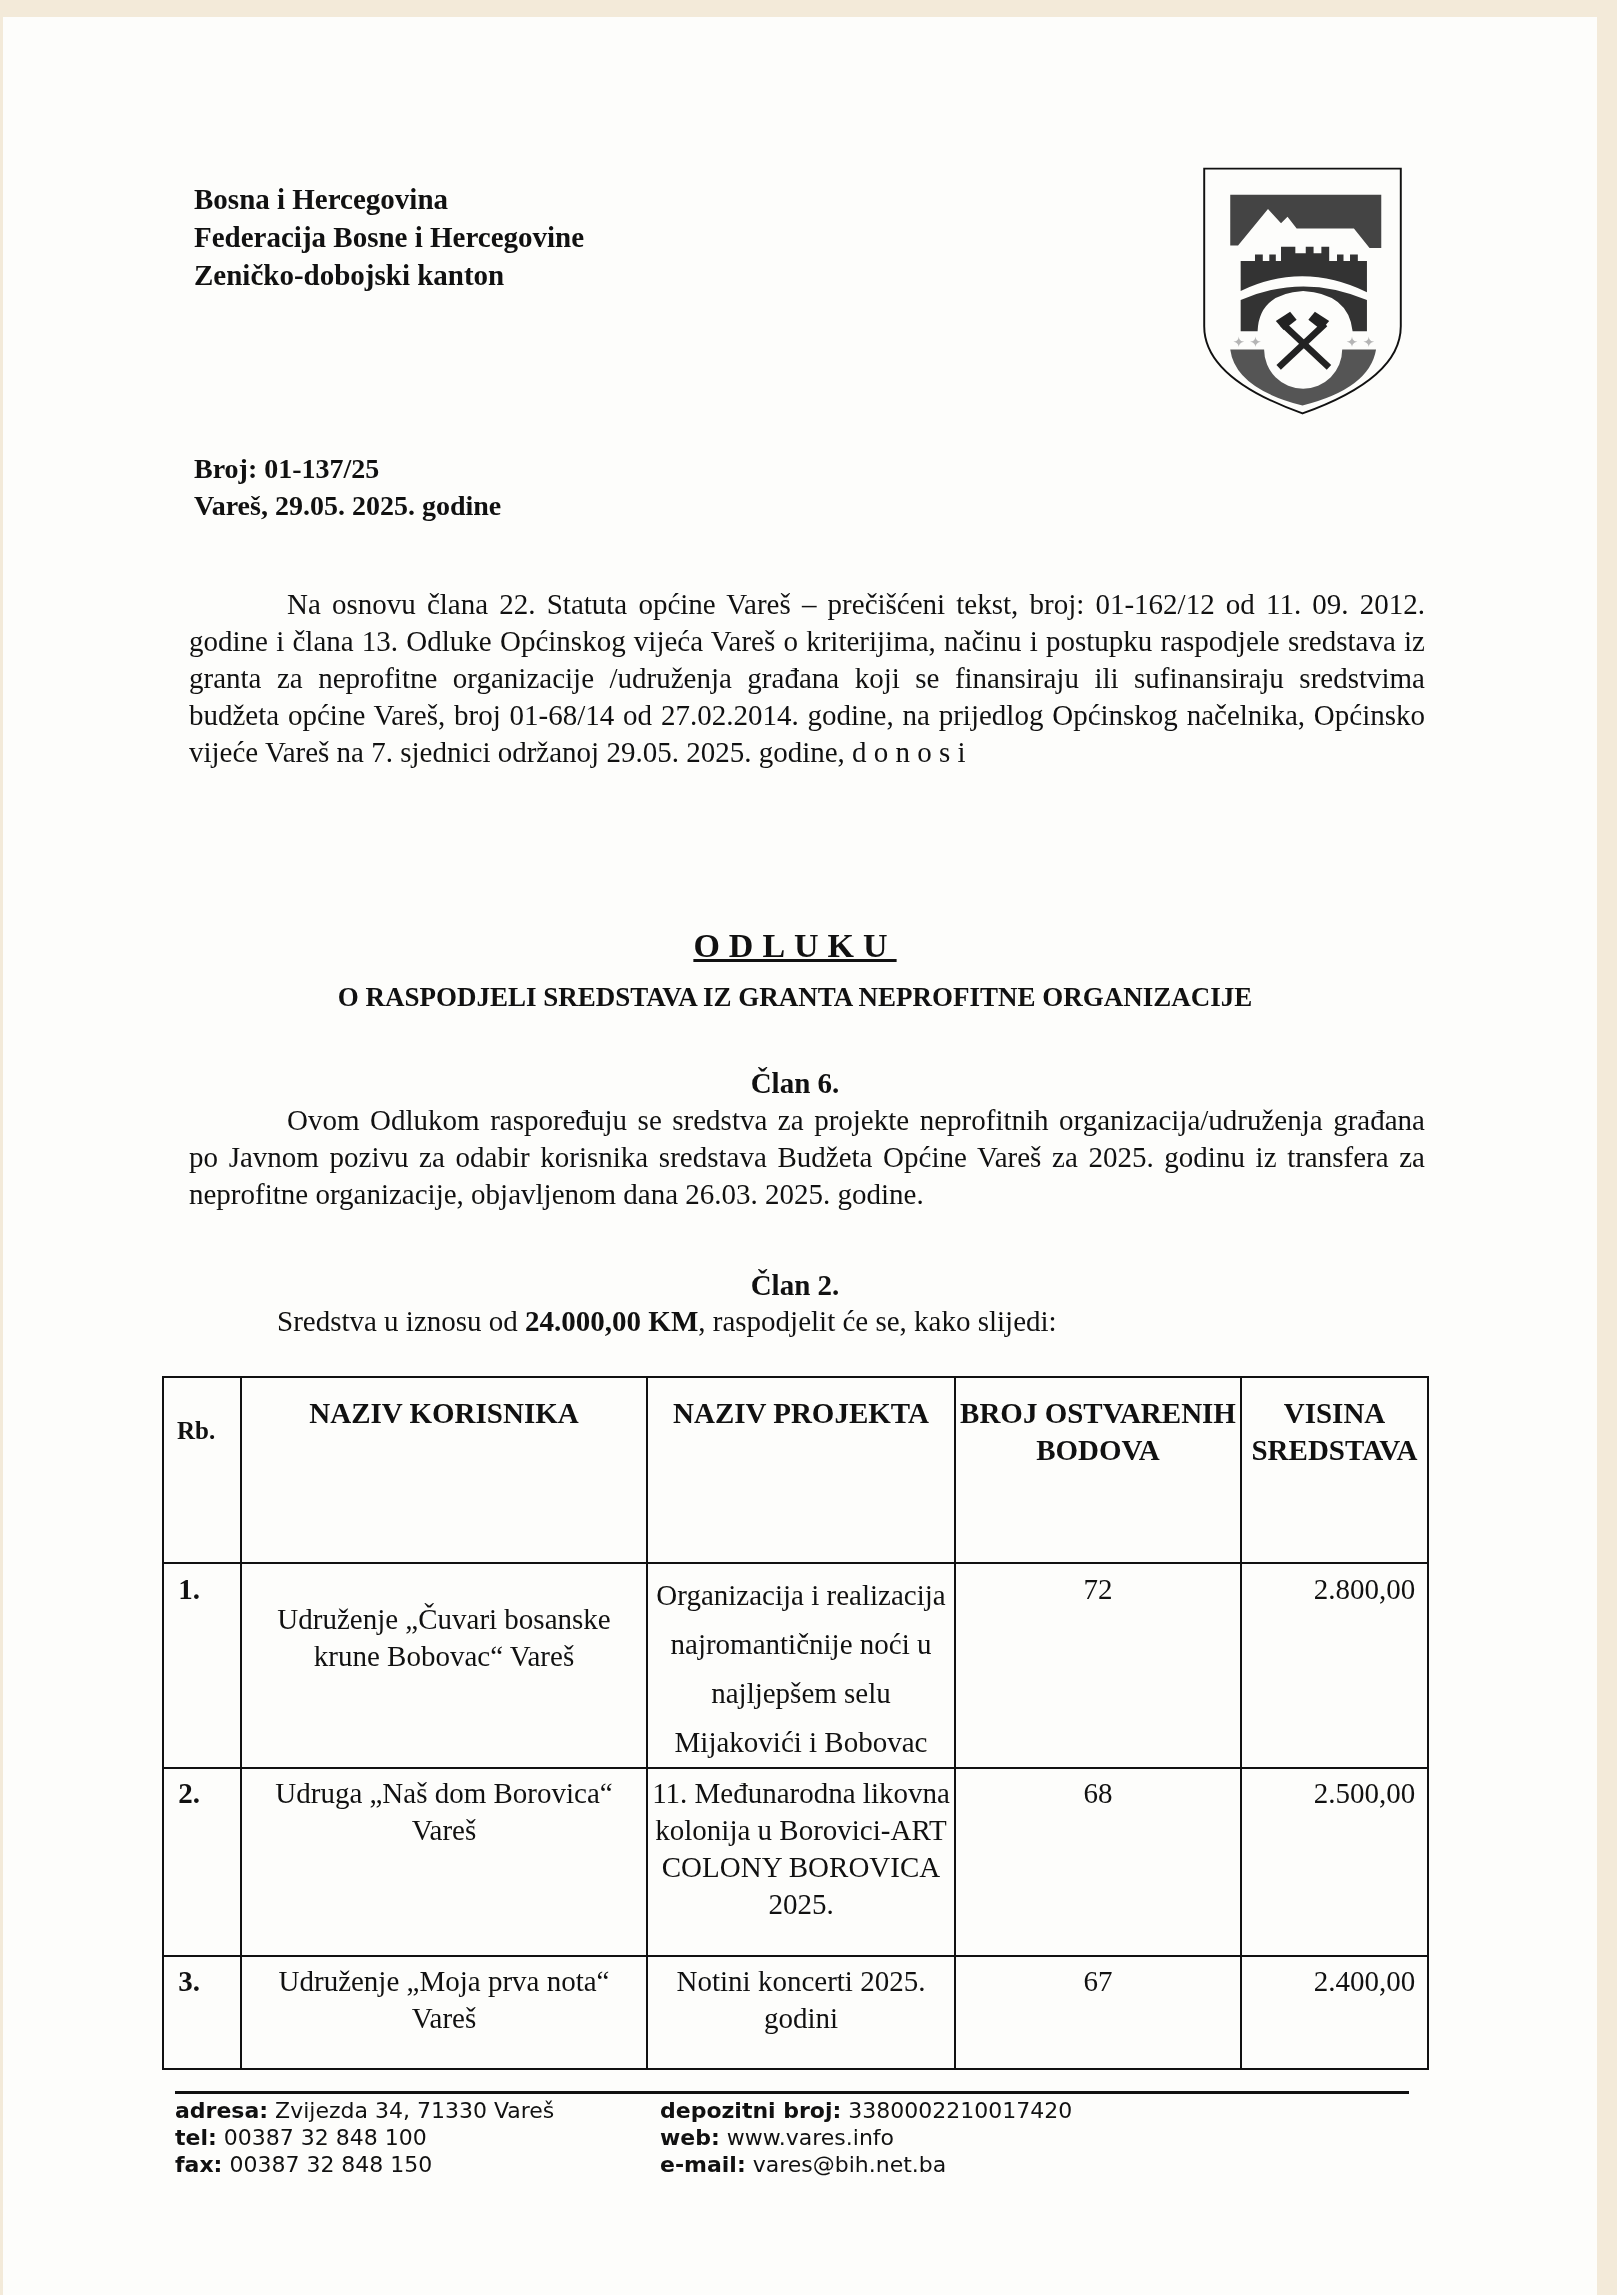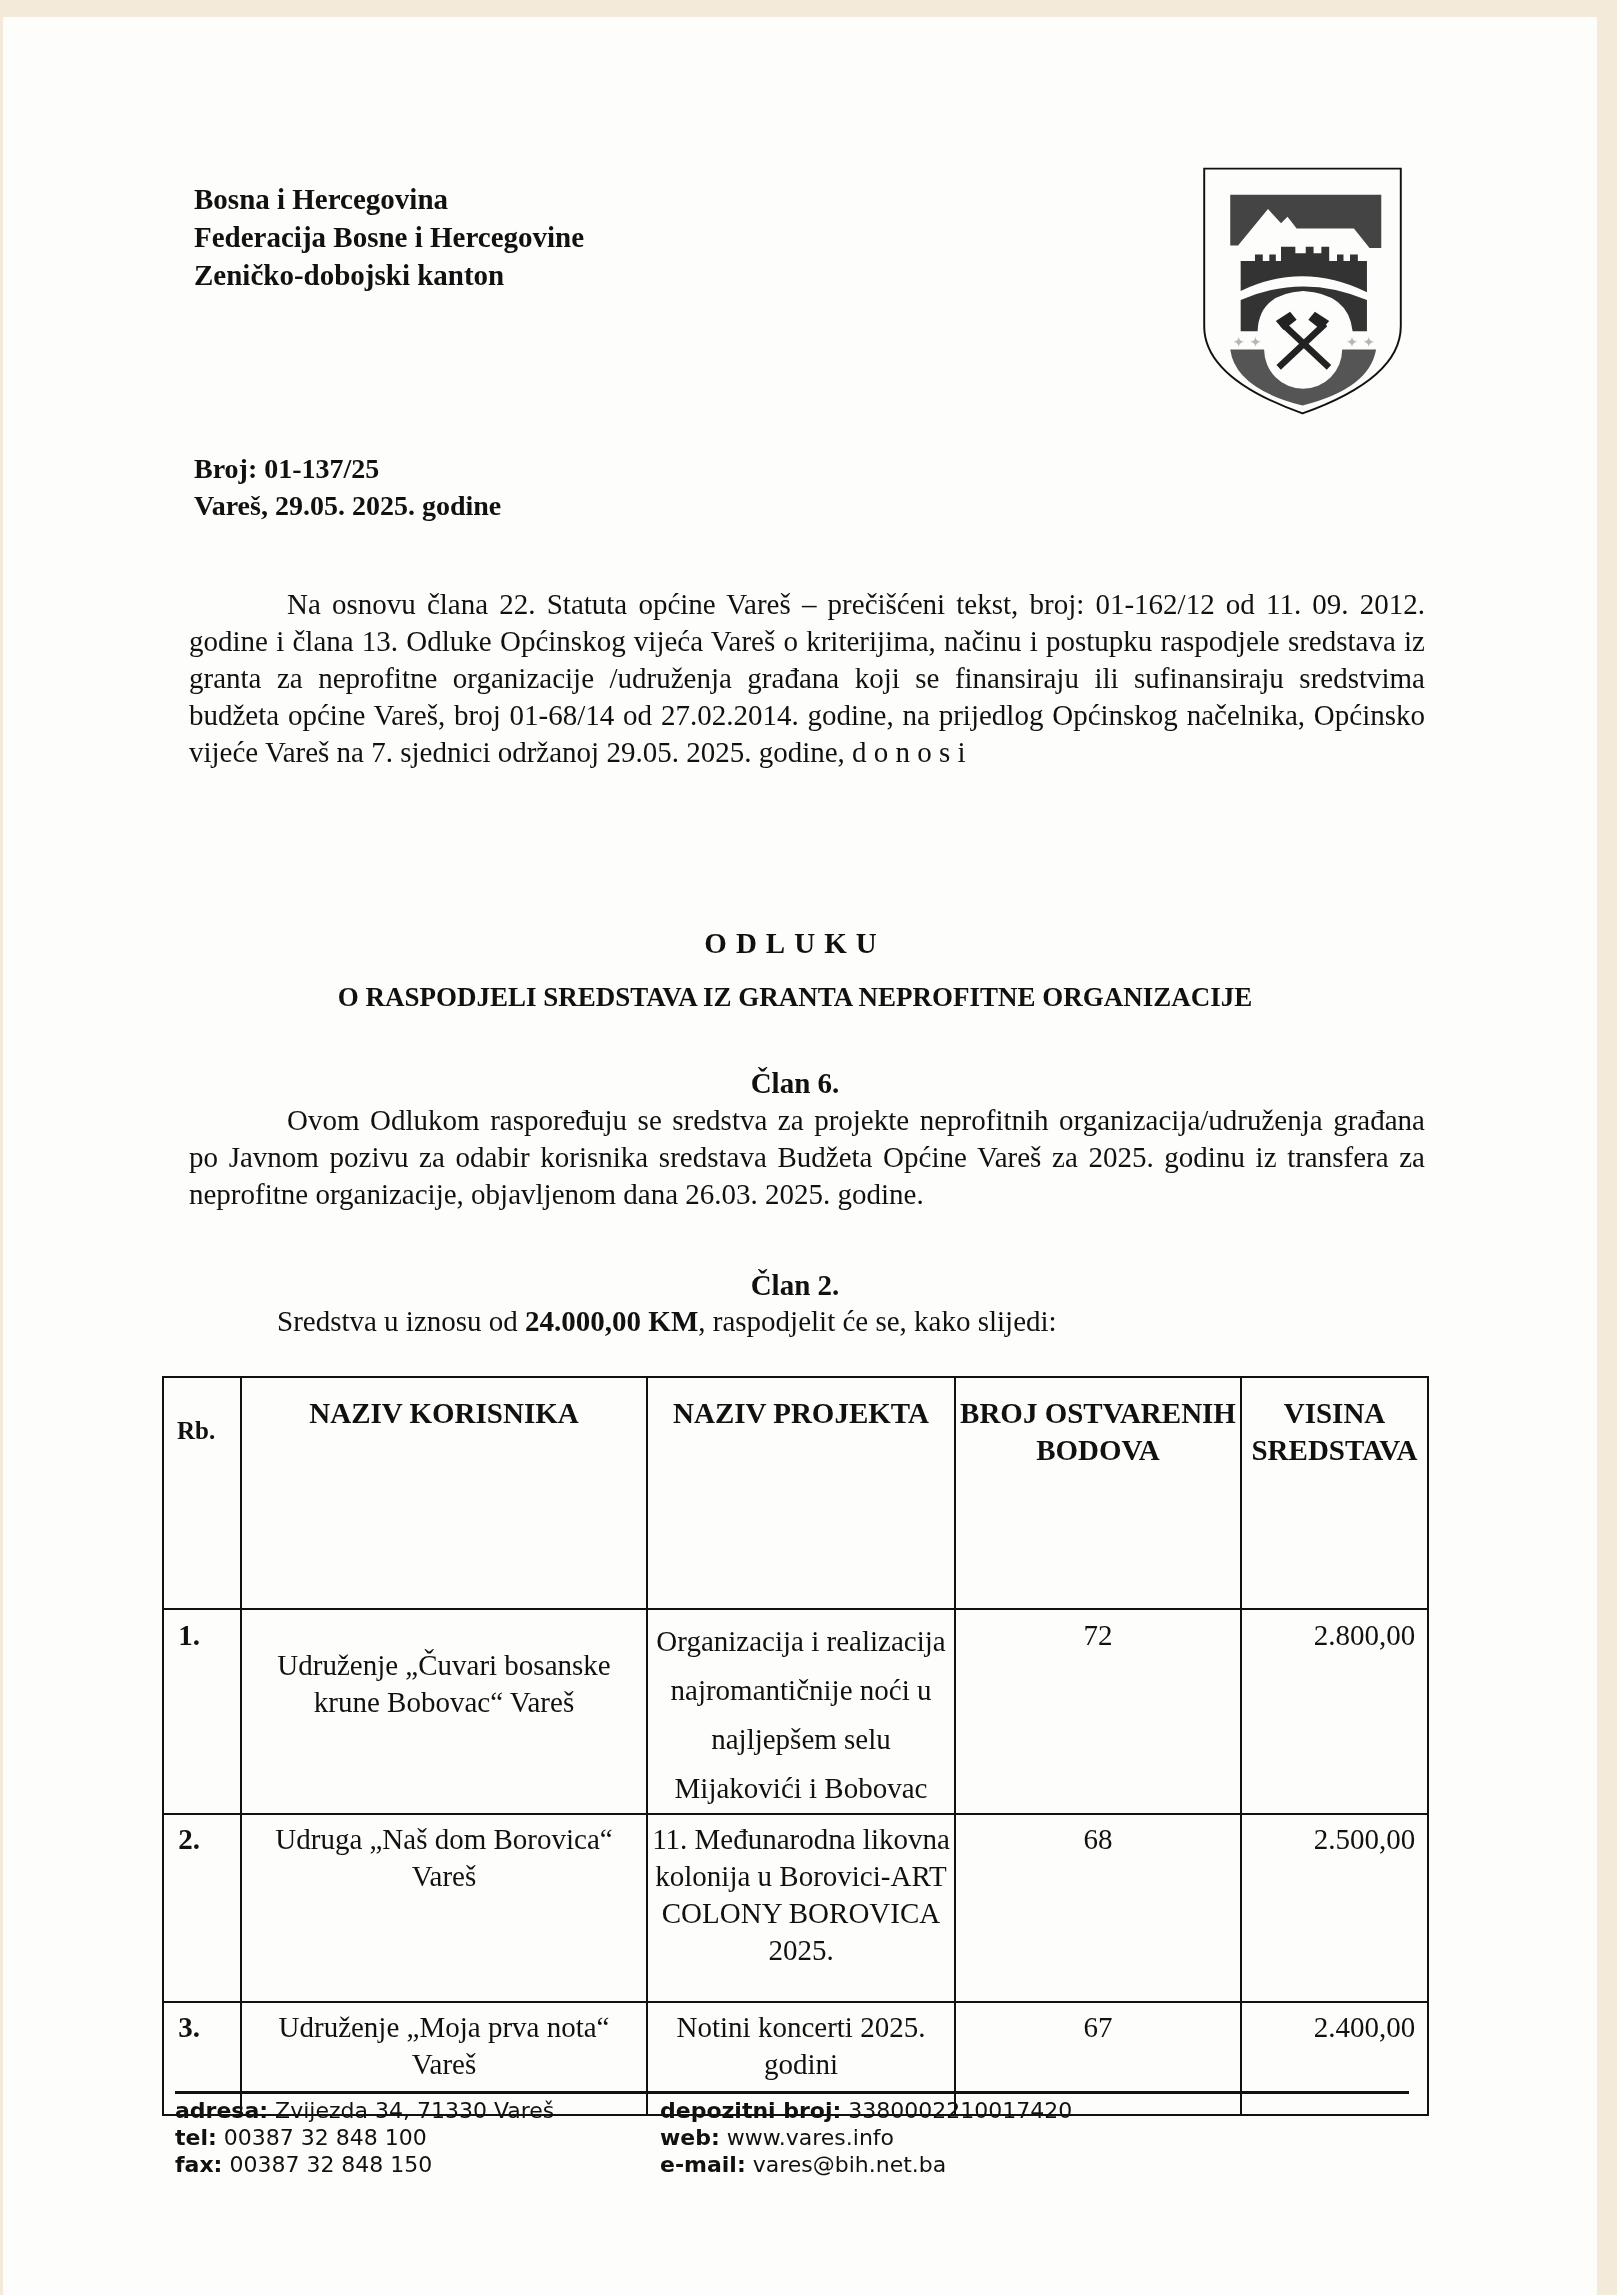--- a/index.html
+++ b/index.html
@@ -16,21 +16,21 @@
   .abs { position: absolute; }
   .hdr-line { font-weight: bold; font-size: 29px; line-height: 38px; white-space: nowrap; }
   .hdr-line.caps { font-size: 31px; line-height: 40px; }
   .ref-line { font-weight: bold; font-size: 28px; line-height: 37px; white-space: nowrap; }
   .body-text {
     font-size: 29px; line-height: 37px; text-align: justify;
     text-align-last: left;
   }
   .indent { text-indent: 98px; }
   .center { text-align: center; }
-  .title-odluku { font-weight: bold; font-size: 29px; letter-spacing: 9px; }
+  .title-odluku { font-weight: bold; font-size: 34px; letter-spacing: 9px; text-decoration: underline; }
   .title-sub { font-weight: bold; font-size: 27px; }
   .clan { font-weight: bold; font-size: 29px; }
   table.grant {
     position: absolute; left: 162px; top: 1376px; width: 1264px;
     border-collapse: collapse; table-layout: fixed;
     font-size: 29px; line-height: 37px;
   }
   table.grant td, table.grant th {
     border: 2px solid #111; vertical-align: top; padding: 0 3.9px;
   }
@@ -92,21 +92,21 @@
 
 <table class="grant">
   <colgroup>
     <col style="width:78px">
     <col style="width:406px">
     <col style="width:308px">
     <col style="width:286px">
     <col style="width:187px">
   </colgroup>
   <tbody>
-      <tr style="height:232px;">
+      <tr style="height:186px;">
     <th class="rb">Rb.</th>
     <th>NAZIV KORISNIKA</th>
     <th>NAZIV PROJEKTA</th>
     <th>BROJ OSTVARENIH BODOVA</th>
     <th>VISINA SREDSTAVA</th>
   </tr>
   <tr style="height:175px;">
     <td class="rbc">1.</td>
     <td class="c" style="padding-top:37px !important;">Udruženje „Čuvari bosanske krune Bobovac“ Vareš</td>
     <td class="c" style="line-height:49px;">Organizacija i realizacija najromantičnije noći u najljepšem selu Mijakovići i Bobovac</td>

